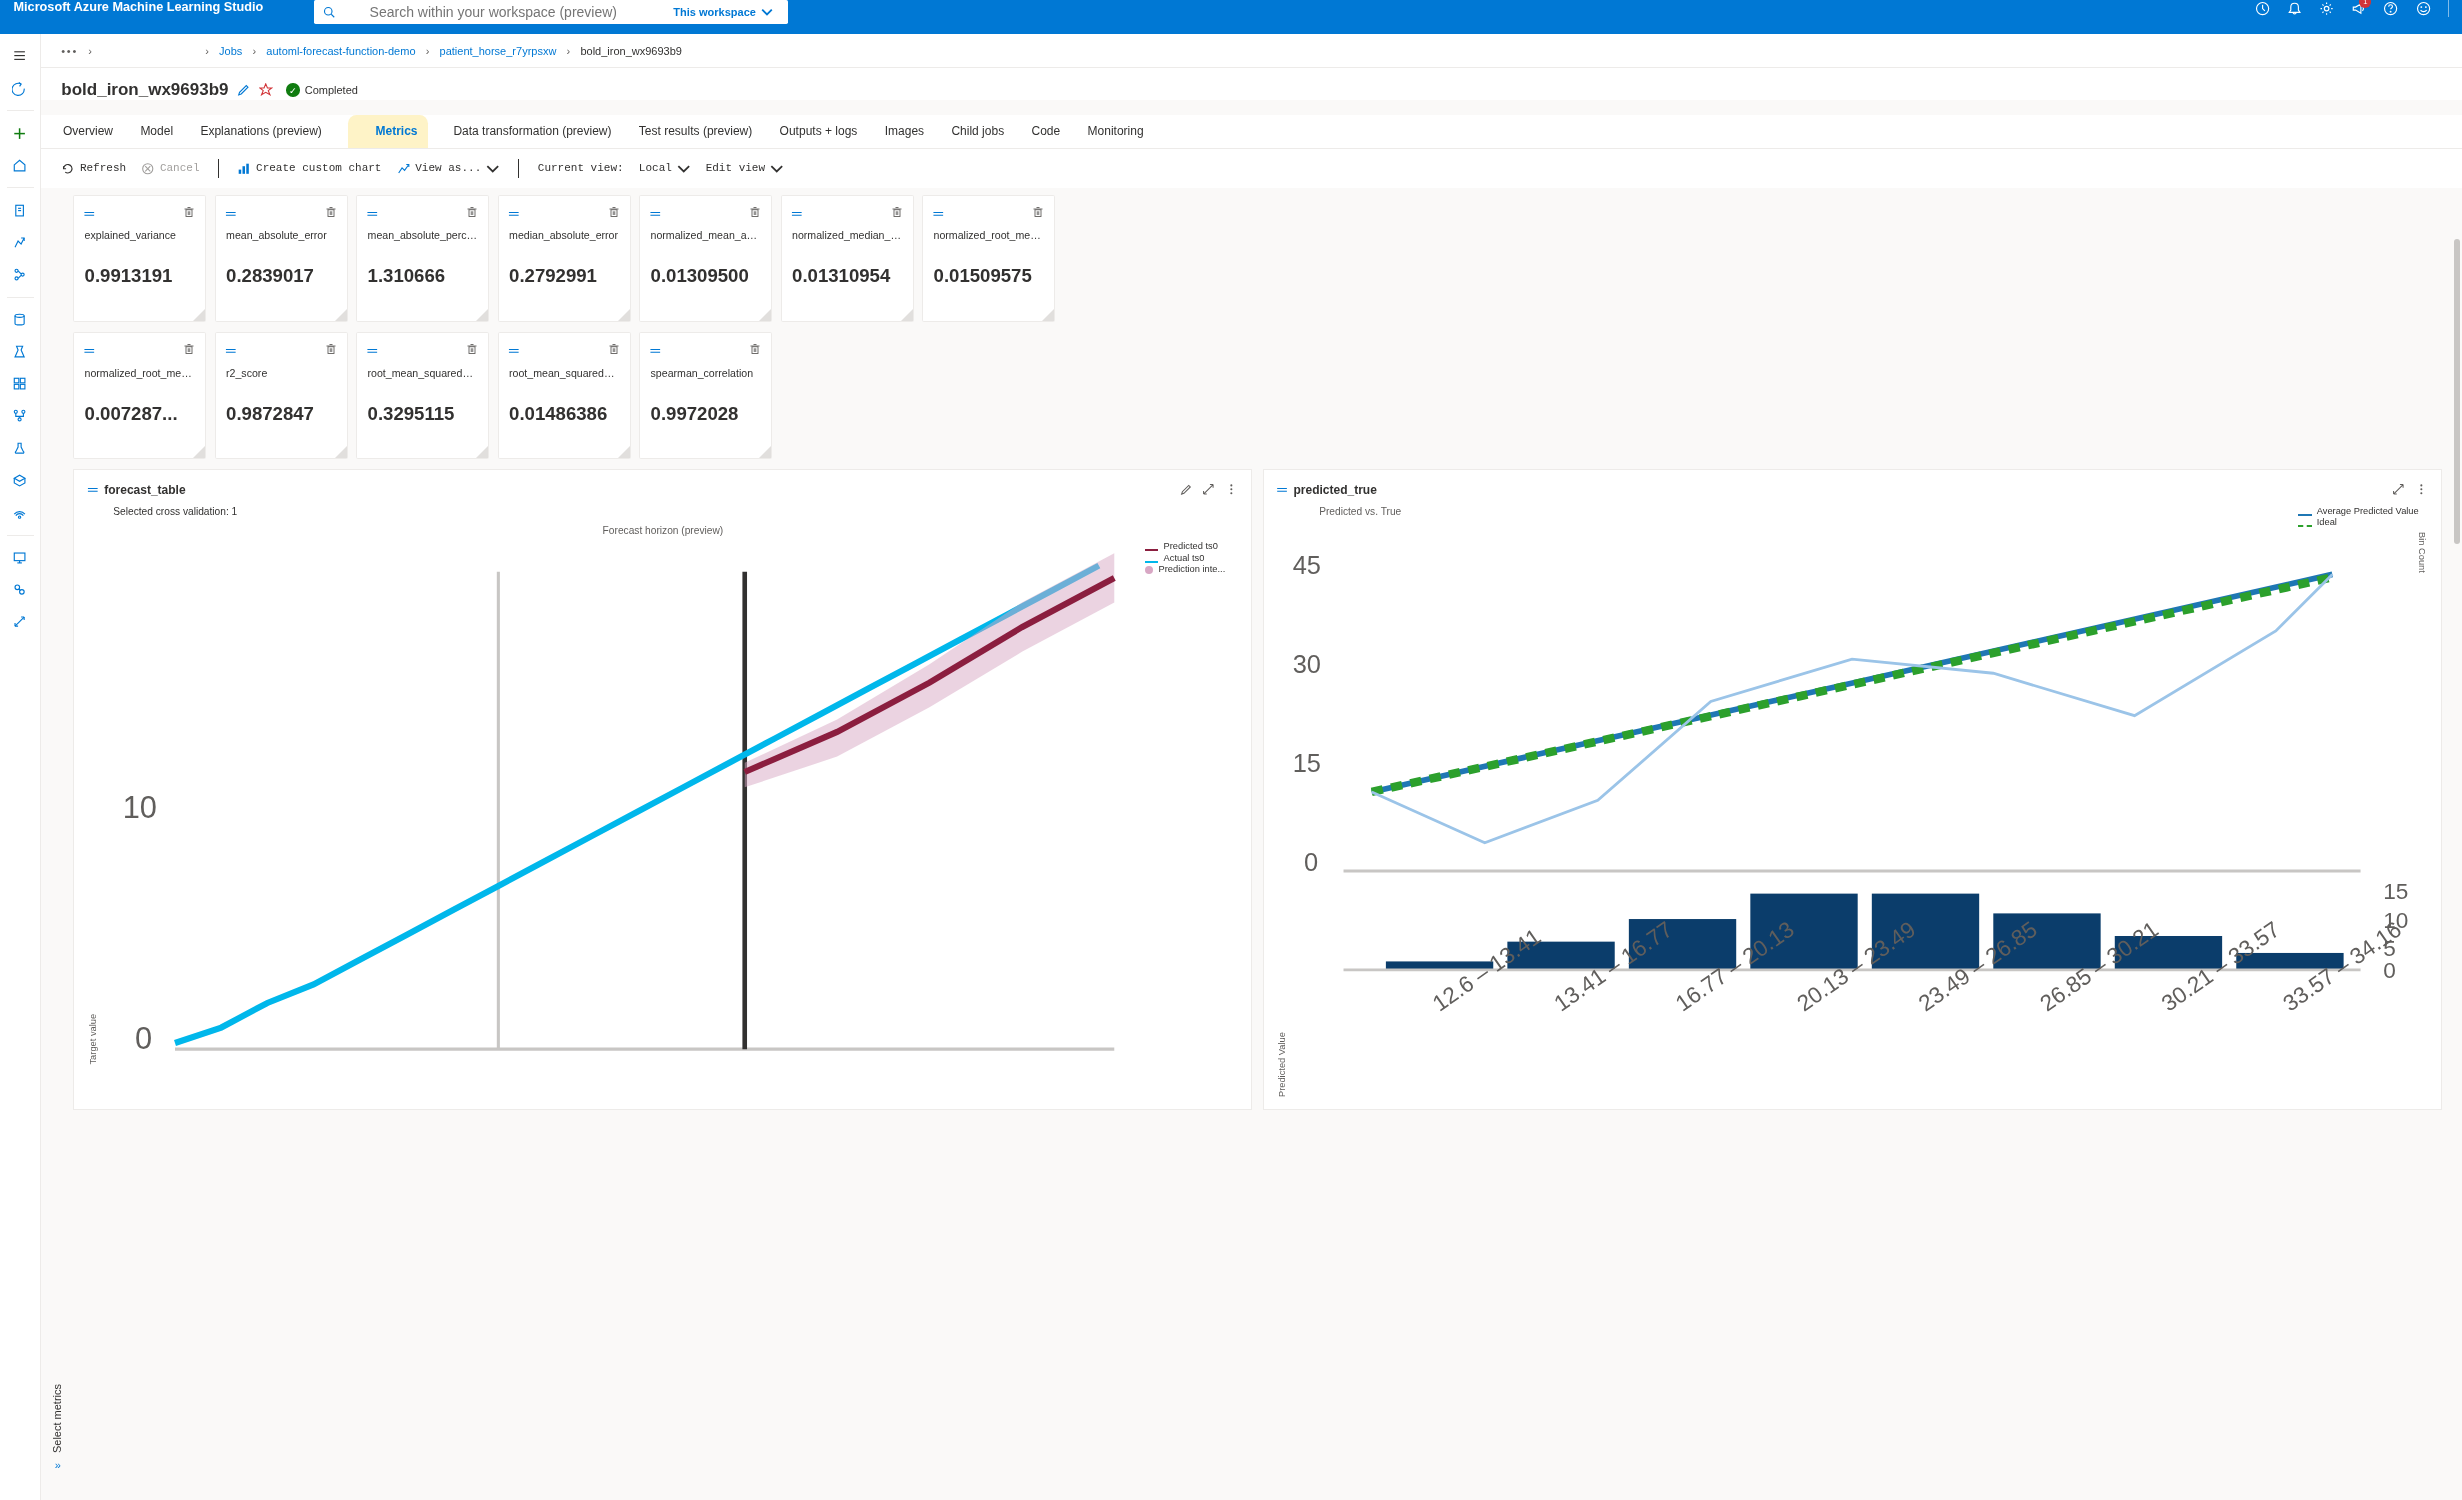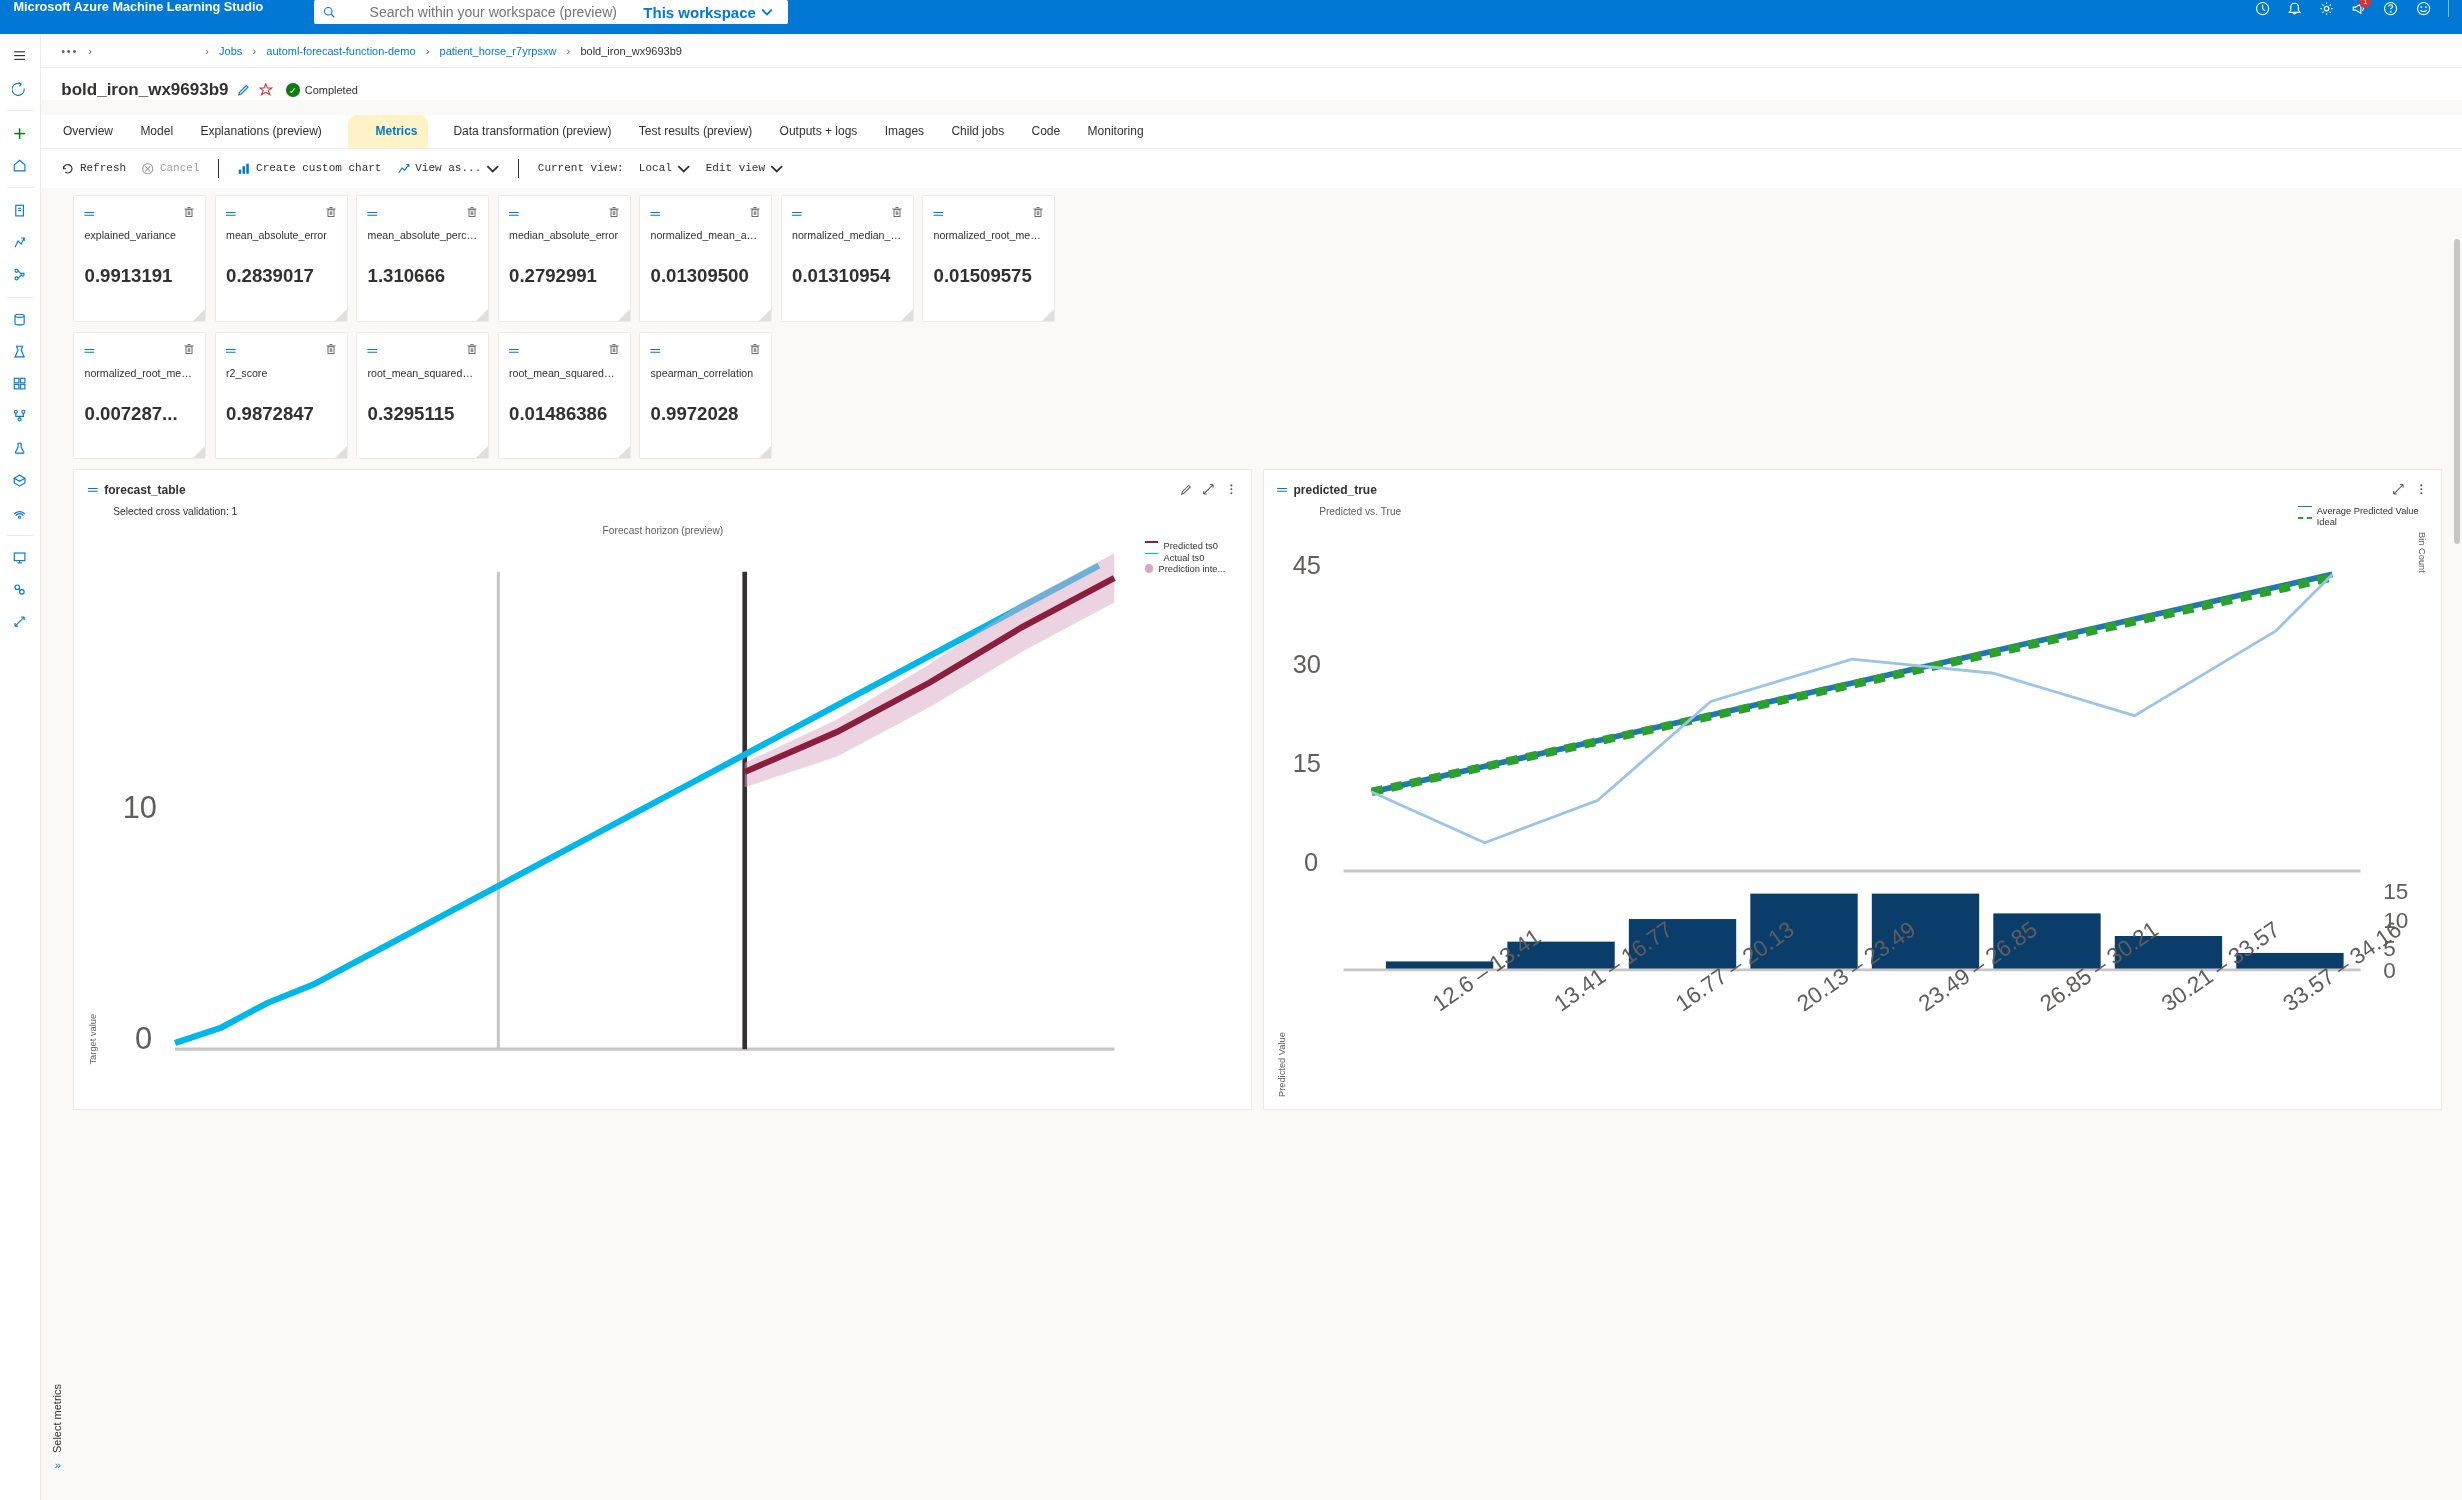--- a/index.html
+++ b/index.html
@@ -38,21 +38,21 @@
   border: none;
   outline: none;
   flex: 1;
   font-size: 14px;
   color: #605e5c;
   padding-left: 28px;
 }
 .topbar .search .scope {
   color: #0078d4;
   font-weight: 600;
-  font-size: 15px;
+  font-size: 11px;
   display: flex;
   align-items: center;
   gap: 5.1px;
 }
 .topbar .right {
   margin-left: auto;
   display: flex;
   align-items: center;
   gap: 17px;
 }
@@ -253,21 +253,21 @@
   justify-content: space-between;
   margin-bottom: 8.5px;
 }
 .chartcard .ch .left { display: flex; align-items: center; gap: 8.5px; }
 .chartcard .ch .drag { color: #0078d4; font-size: 13.5px; letter-spacing: -1.7px; }
 .chartcard .ch .title { font-weight: 600; font-size: 12px; }
 .chartcard .ch .acts { display: flex; gap: 10.2px; color: #605e5c; }
 .chartcard .ch .acts svg { width: 12.7px; height: 12.7px; cursor: pointer; }
 .chartcard .sub { font-size: 10.2px; color: #605e5c; text-align: center; margin-bottom: 5.1px; }
 .chartcard .legend { font-size: 9.3px; }
-.chartcard .legend .row { display: flex; align-items: flex-start; gap: 5.1px; margin-bottom: 1.7px; }
+.chartcard .legend .row { display: flex; align-items: flex-end; gap: 5.1px; margin-bottom: 1.7px; }
 .chartcard .legend .sw { width: 13.5px; height: 1.7px; }
 .scrollthumb {
   position: absolute;
   right: 1.7px;
   top: 51px;
   width: 6.8px;
   height: 305px;
   background: #c8c6c4;
   border-radius: 3.4px;
 }

